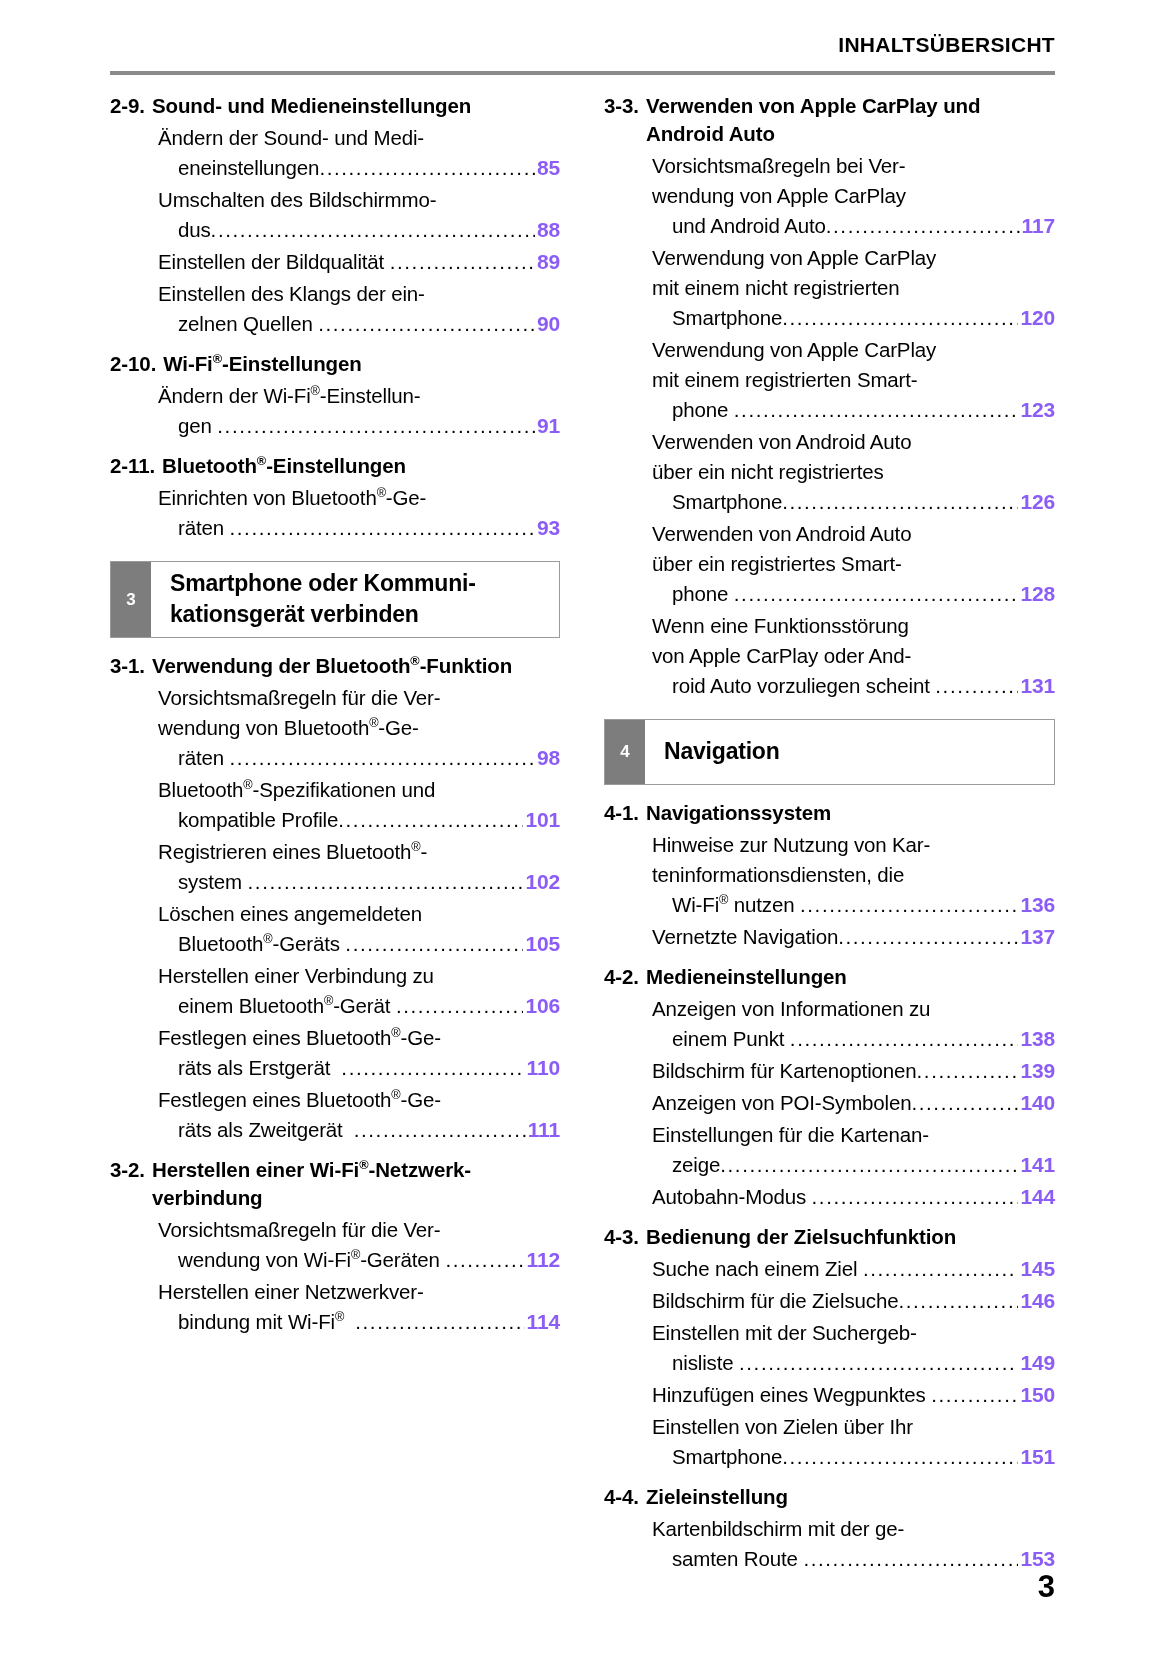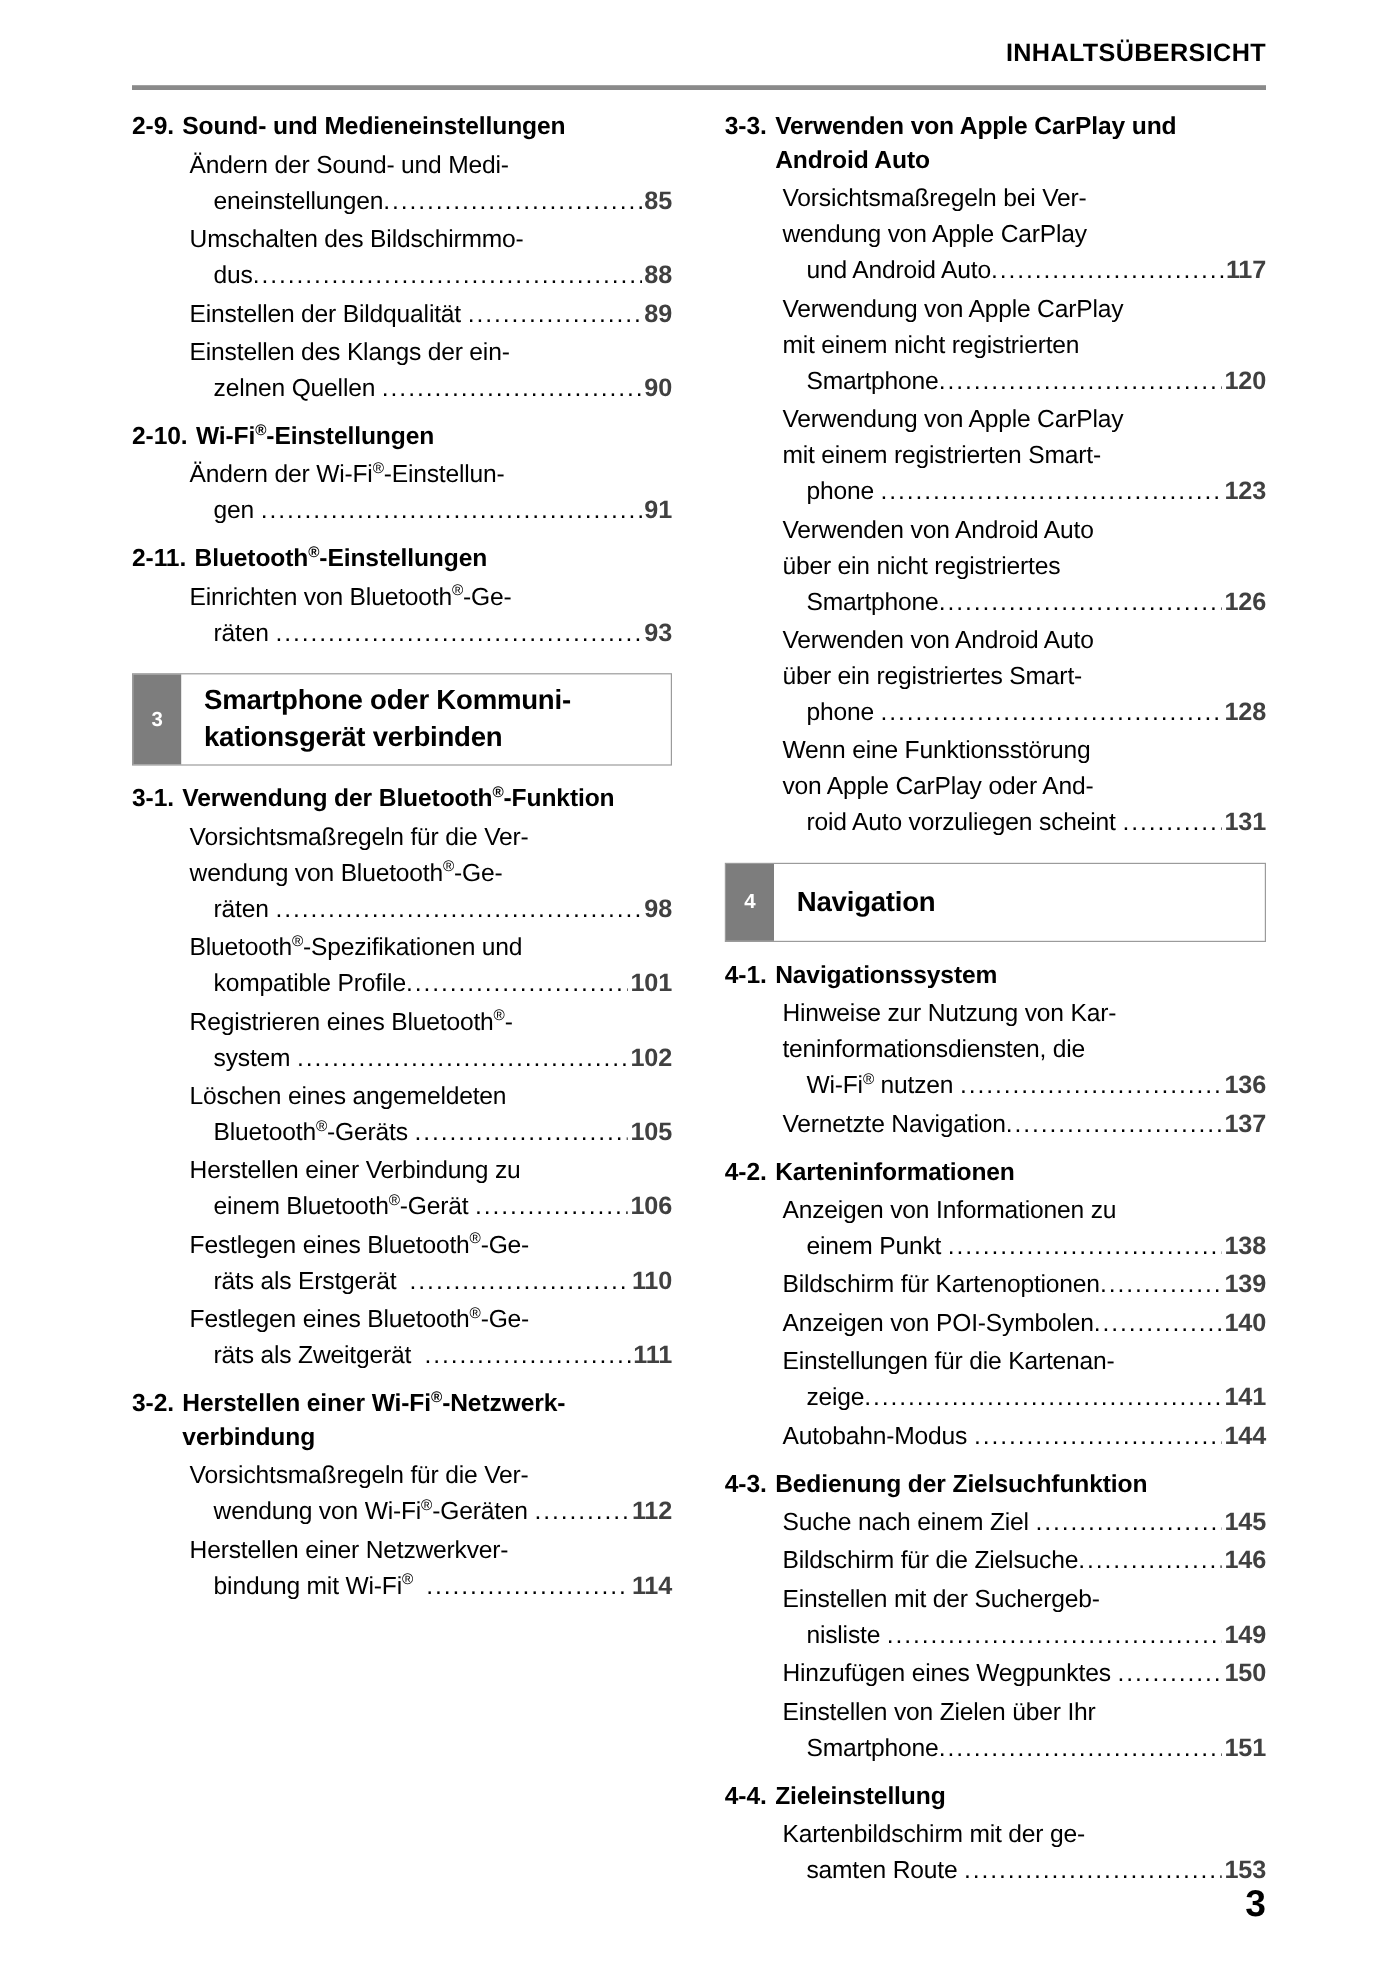--- a/index.html
+++ b/index.html
@@ -111,21 +111,21 @@
     flex: 1 1 auto;
     overflow: hidden;
     white-space: nowrap;
     letter-spacing: 1.6px;
     color: #000;
     margin: 0 1px 0 0;
     font-size: 20.5px;
   }
   .entry .lastline .pg {
     flex: 0 0 auto;
-    color: #404040;
+    color: #8b5cf6;
     font-weight: bold;
     font-size: 21px;
     padding-left: 1px;
   }
 
   
   .entry.single .lastline { padding-left: 0; }
 
   sup.reg {
     font-size: 0.62em;
@@ -409,21 +409,21 @@
         </div>
         <div class="entry single">
           <span class="lastline">
             <span class="lbl">Vernetzte Navigation</span>
             <span class="dots">..........................................................................................</span>
             <span class="pg">137</span>
           </span>
         </div>
         <div class="section">
           <span class="num">4-2.</span>
-          <span class="txt">Karteninformationen</span>
+          <span class="txt">Medieneinstellungen</span>
         </div>
         <div class="entry">
           <span class="line">Anzeigen von Informationen zu</span>
           <span class="lastline">
             <span class="lbl">einem Punkt </span>
             <span class="dots">..........................................................................................</span>
             <span class="pg">138</span>
           </span>
         </div>
         <div class="entry single">

